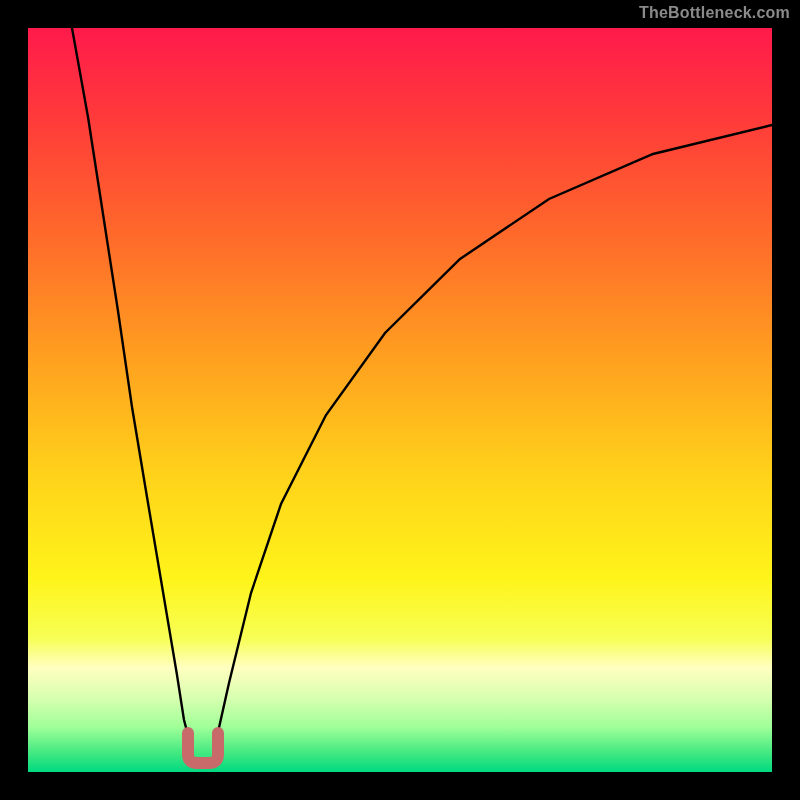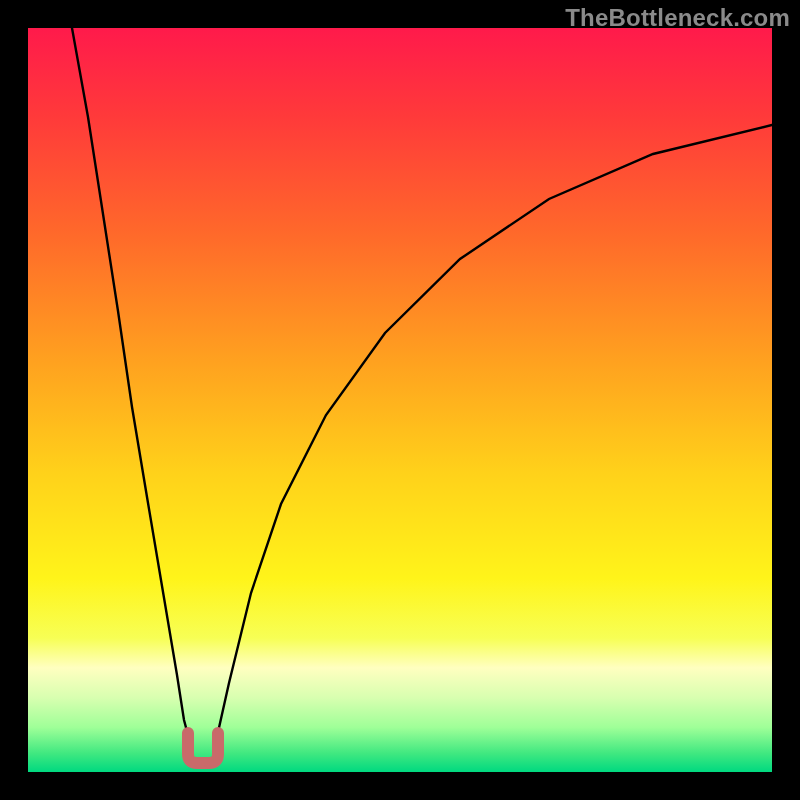--- a/index.html
+++ b/index.html
@@ -31,21 +31,21 @@
     left: 0;
     top: 0;
     width: 100%;
     height: 100%;
   }
   .watermark {
     position: absolute;
     top: 4px;
     right: 10px;
     font-family: Arial, Helvetica, sans-serif;
-    font-size: 24px;
+    font-size: 16px;
     font-weight: 600;
     color: #8a8a8a;
     letter-spacing: 0.2px;
     user-select: none;
   }
   svg.curves {
     position: absolute;
     left: 0;
     top: 0;
     width: 100%;

